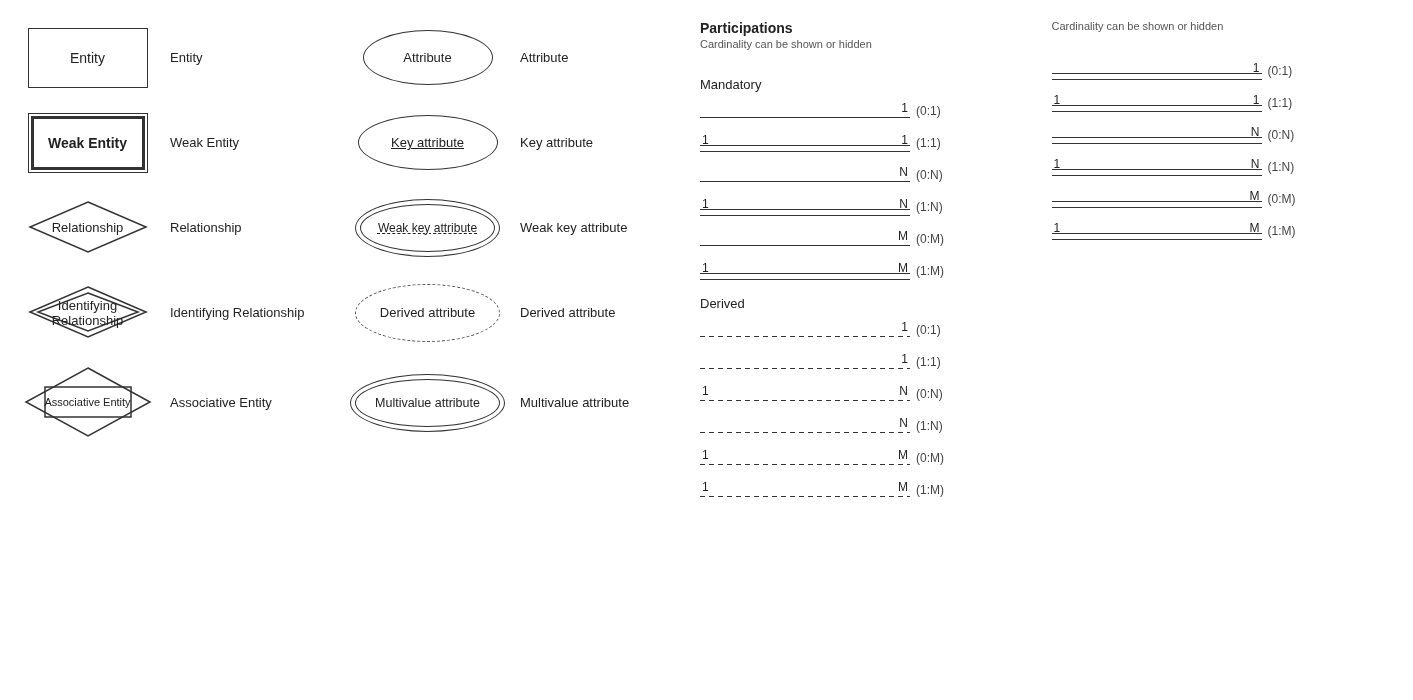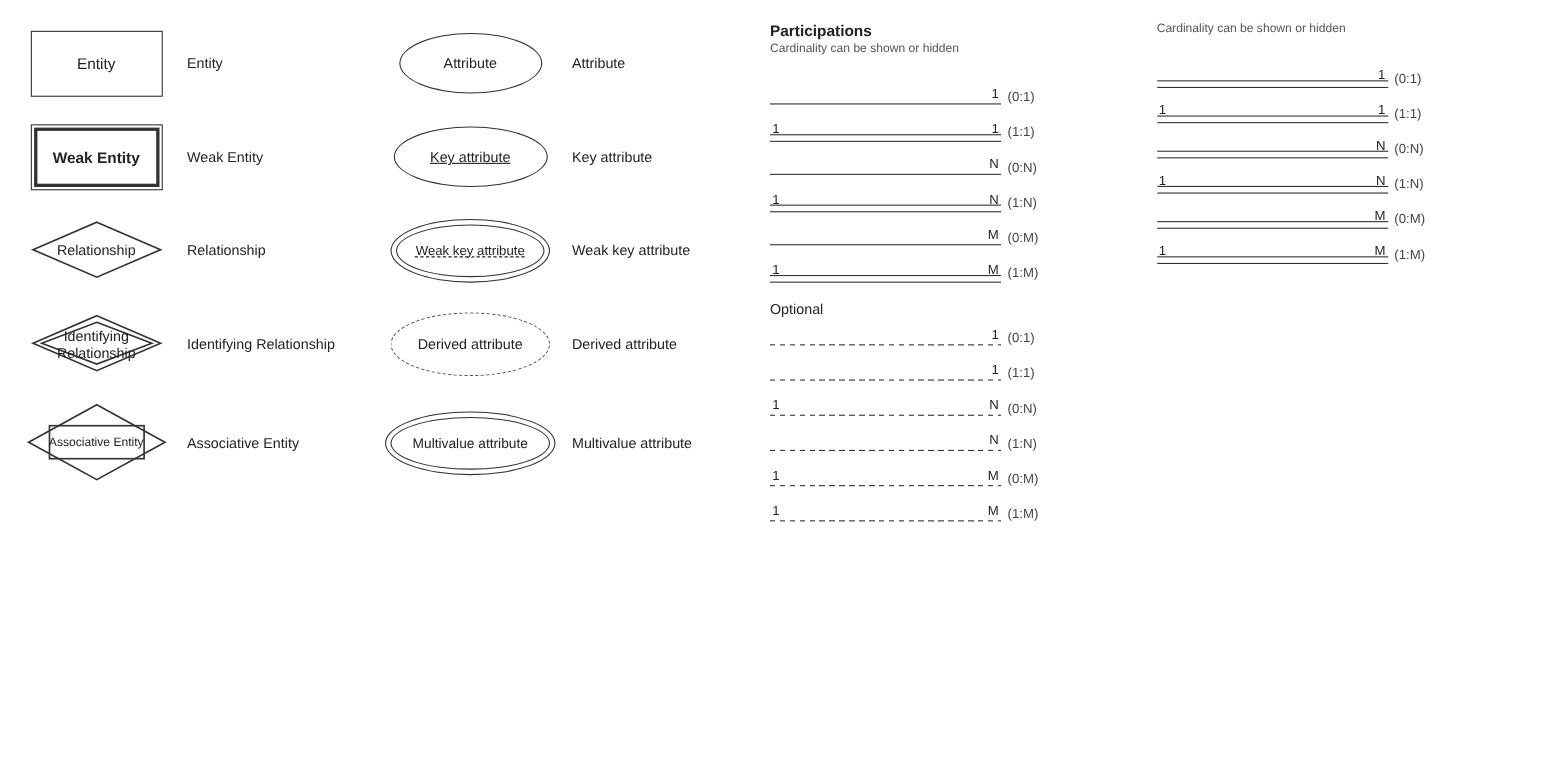--- a/index.html
+++ b/index.html
@@ -443,20 +443,21 @@
     </div>
 
   </div>
 
   <div class="right-panel">
 
     <div class="participations-section">
       <div class="section-title">Participations</div>
       <div class="section-subtitle">Cardinality can be shown or hidden</div>
 
+      <div class="subsection-title">Mandatory</div>
 
       <div class="part-row">
         <div class="part-line-container">
           <div class="line-solid-single"></div>
           <span class="num-right">1</span>
         </div>
         <div class="part-cardinality">(0:1)</div>
       </div>
 
       <div class="part-row">
@@ -498,21 +499,21 @@
       <div class="part-row">
         <div class="part-line-container">
           <div class="line-solid-double"></div>
           <div class="line-solid-double2"></div>
           <span class="num-left">1</span>
           <span class="num-right">M</span>
         </div>
         <div class="part-cardinality">(1:M)</div>
       </div>
 
-      <div class="optional-title">Optional</div>
+      <div class="optional-title">Derived</div>
 
       <div class="part-row">
         <div class="part-line-container">
           <div class="line-dashed-single"></div>
           <span class="num-right">1</span>
         </div>
         <div class="part-cardinality">(0:1)</div>
       </div>
 
       <div class="part-row">

